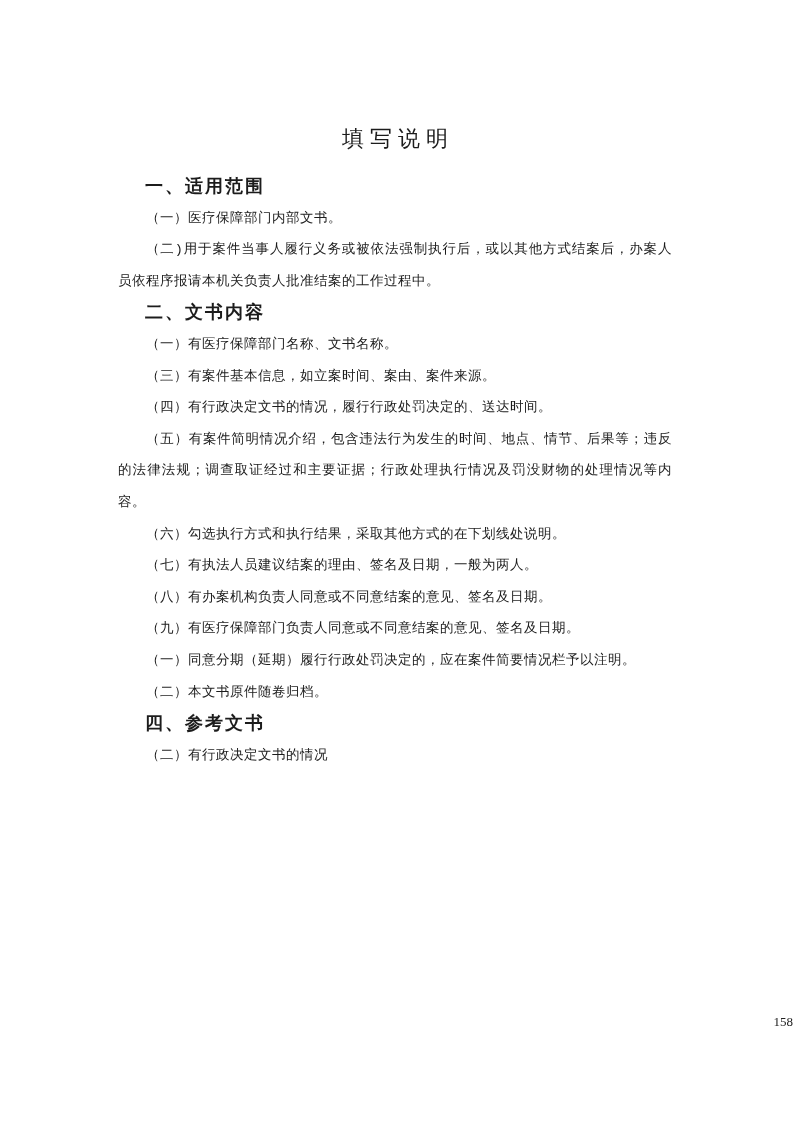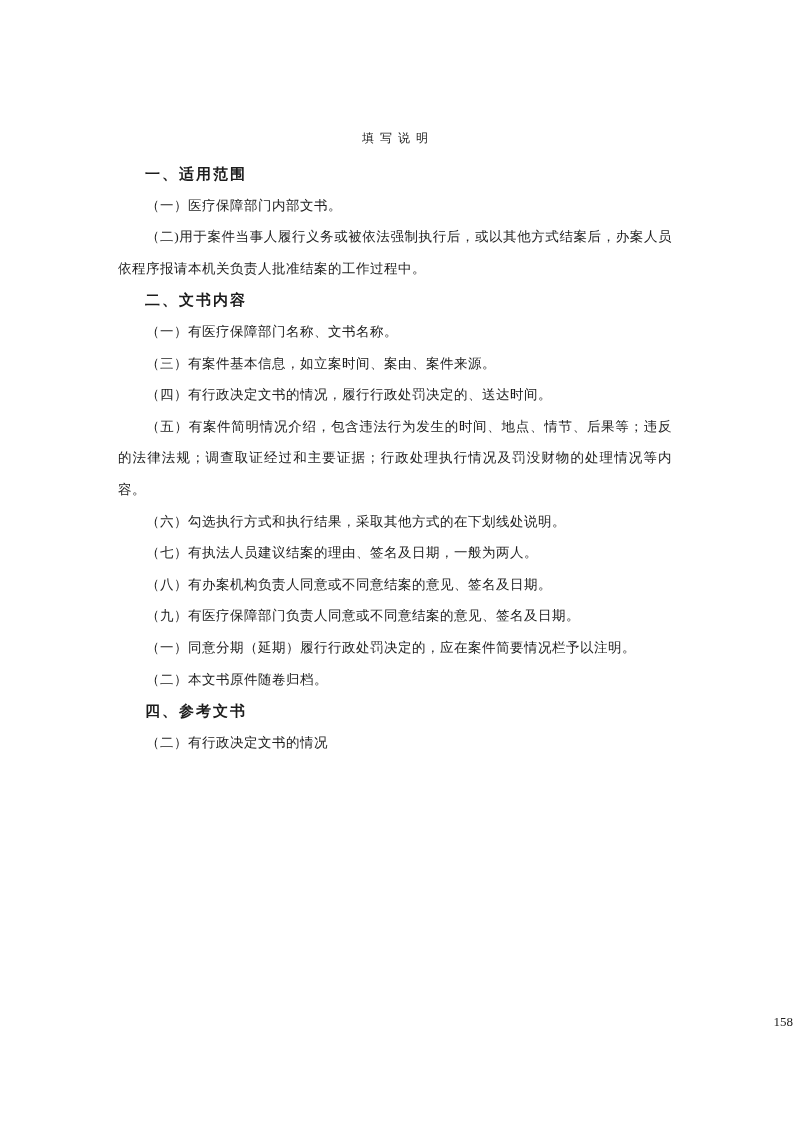--- a/index.html
+++ b/index.html
@@ -16,44 +16,45 @@
     font-family: "Liberation Serif", "DejaVu Serif", serif;
     color: #1c1c1c;
   }
   .content {
     position: absolute;
     left: 118px;
     top: 122px;
     width: 554px;
   }
   .doc-title {
-    font-size: 12px;
+    font-size: 22px;
     font-weight: normal;
     letter-spacing: 6px;
     text-align: center;
     line-height: 33px;
-    margin: 0 0 3px 0;
+    margin: 0 0 16px 0;
     padding-left: 6px; 
   }
   .section-heading {
-    font-size: 15px;
+    font-size: 18px;
     font-weight: bold;
     font-family: "Liberation Sans", "DejaVu Sans", sans-serif;
     letter-spacing: 2px;
     line-height: 31.6px;
     margin: 0;
     text-indent: 27px;
   }
   .para {
     font-size: 13.5px;
     line-height: 31.6px;
     margin: 0;
     text-indent: 28px;
     text-align: justify;
     letter-spacing: 0.5px;
+    font-family: Liberation Mono, monospace;
   }
   .page-footer {
     position: absolute;
     left: 0;
     right: 0;
     top: 1014px;
     text-align: right;
     font-size: 13px;
     color: #222222;
     font-family: "Liberation Serif", "DejaVu Serif", serif;

